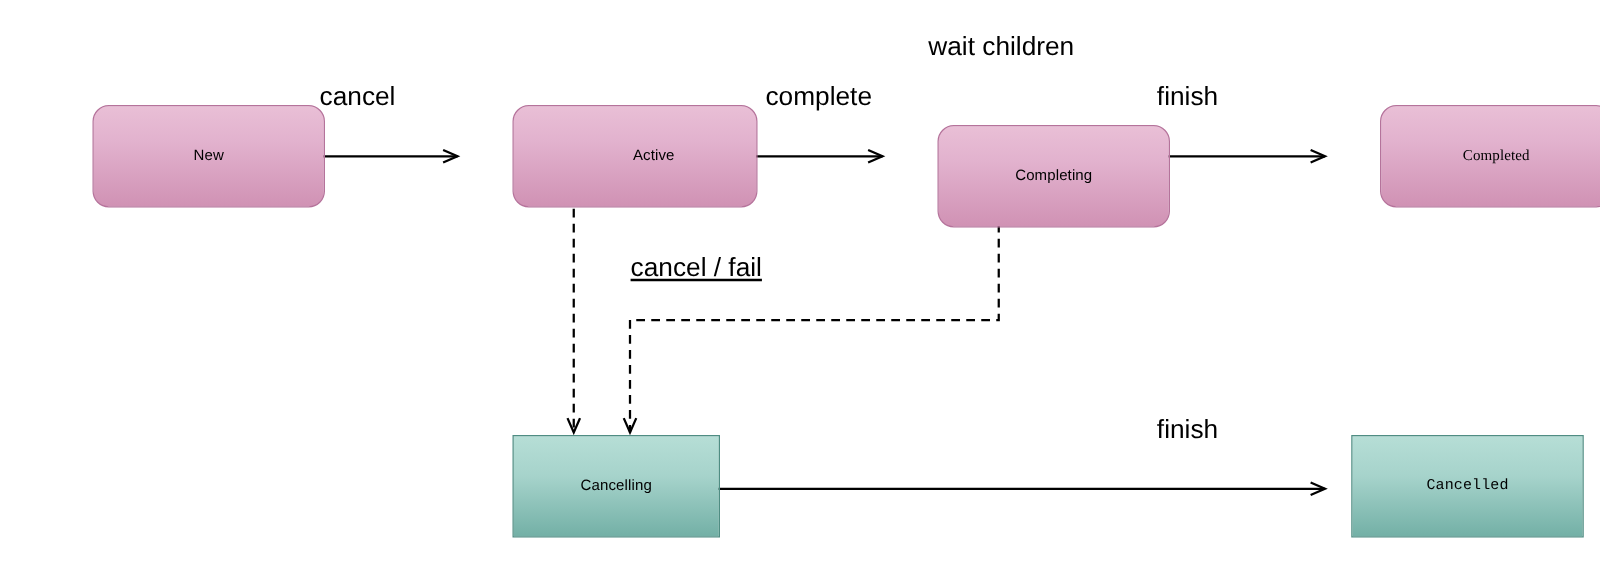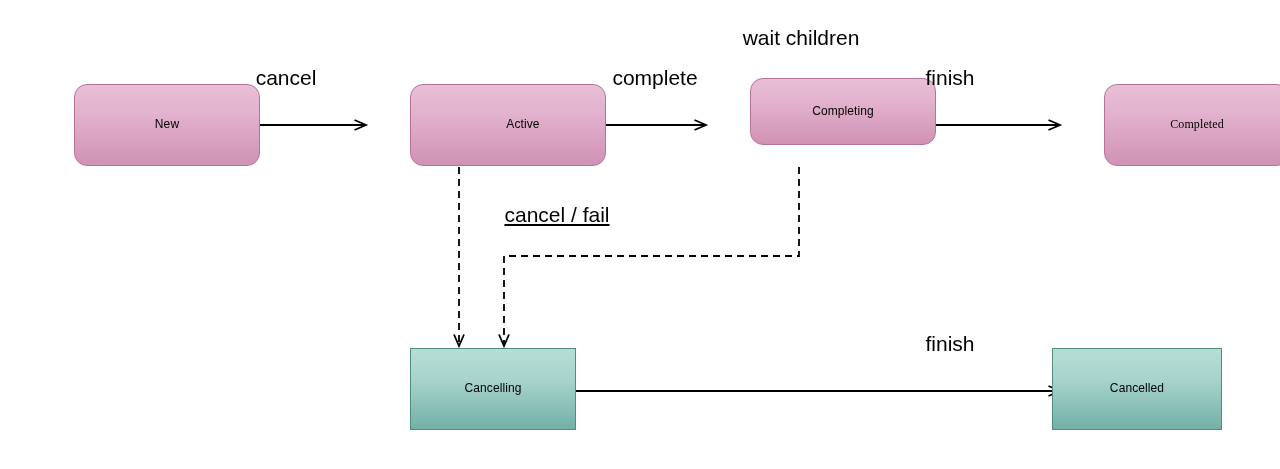--- a/index.html
+++ b/index.html
@@ -94,33 +94,33 @@
   </svg>
 
   <div class="node node-pink" style="left:32px; top:84px; width:186px; height:82px;">
     <span>New</span>
   </div>
 
   <div class="node node-pink" style="left:368px; top:84px; width:196px; height:82px;padding-left:30px;">
     <span>Active</span>
   </div>
 
-  <div class="node node-pink" style="left:708px; top:78px; width:186px; height:67px;">
+  <div class="node node-pink" style="left:708px; top:100px; width:186px; height:82px;">
     <span>Completing</span>
   </div>
 
   <div class="node node-pink" style="left:1062px; top:84px; width:186px; height:82px;font-family:Liberation Serif, serif;">
     <span>Completed</span>
   </div>
 
   <div class="node node-teal" style="left:368px; top:348px; width:166px; height:82px;">
     <span>Cancelling</span>
   </div>
 
-  <div class="node node-teal" style="left:1010px; top:348px; width:170px; height:82px;">
+  <div class="node node-teal" style="left:1039px; top:348px; width:186px; height:82px;font-family:Liberation Mono, monospace;">
     <span>Cancelled</span>
   </div>
 
   <div class="edge-label" style="left:286px; top:66px;">cancel</div>
 
   <div class="edge-label" style="left:631px; top:66px;margin-left:24px;">complete</div>
 
   <div class="edge-label" style="left:801px; top:26px;">wait children</div>
 
   <div class="edge-label" style="left:950px; top:66px;">finish</div>

